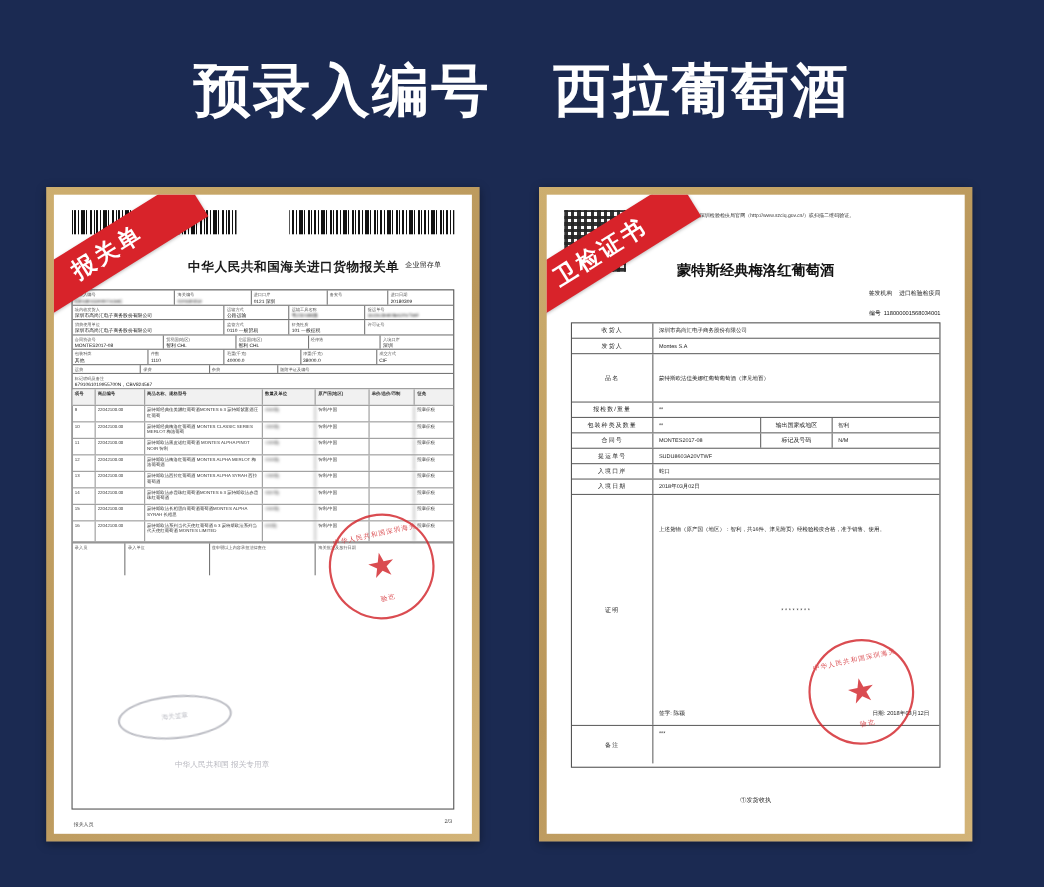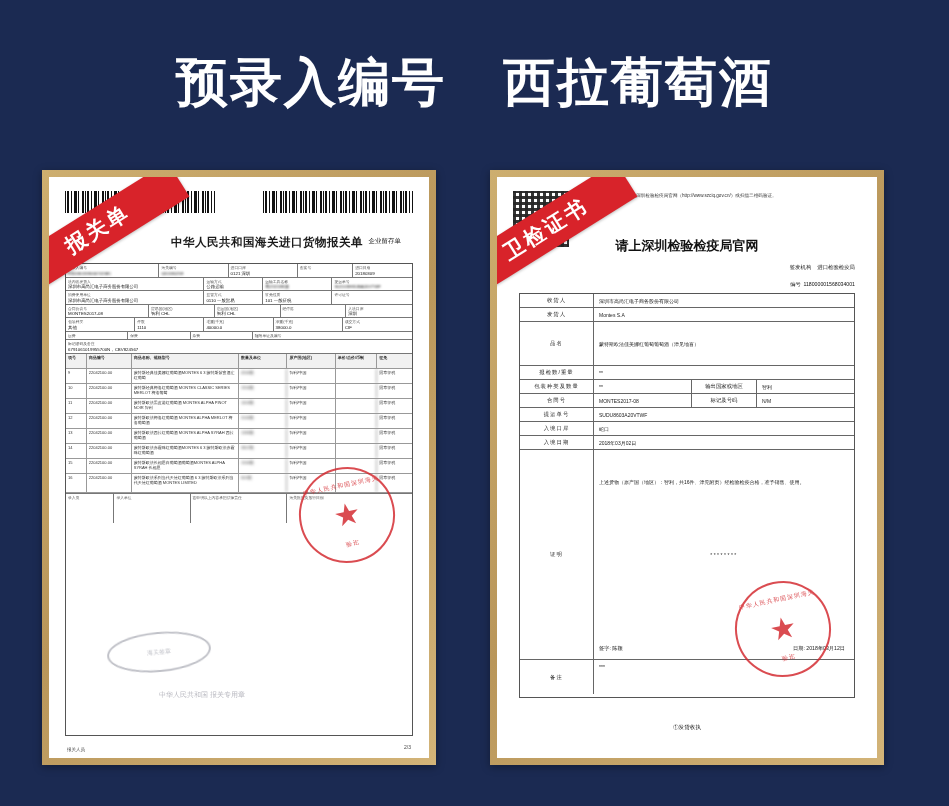--- a/index.html
+++ b/index.html
@@ -501,21 +501,21 @@
 
     <div class="ribbon">报关单</div>
   </div>
 </div>
 
 <div class="doc-frame right">
   <div class="doc-inner">
 
     <div class="r-qr"></div>
     <div class="r-note">为验证本证书真实性，请上深圳检验检疫局官网（http://www.szciq.gov.cn/）或扫描二维码验证。</div>
-    <div class="r-title">请上深圳检验检疫局官网</div>
+    <div class="r-title">蒙特斯经典梅洛红葡萄酒</div>
 
     <div class="r-issuer">
       <span>签发机构</span>
       &nbsp;&nbsp;
       <span>进口检验检疫局</span>
     </div>
     <div class="r-num">
       <span>编号</span>
       &nbsp;<span>118000001568034001</span>
     </div>

